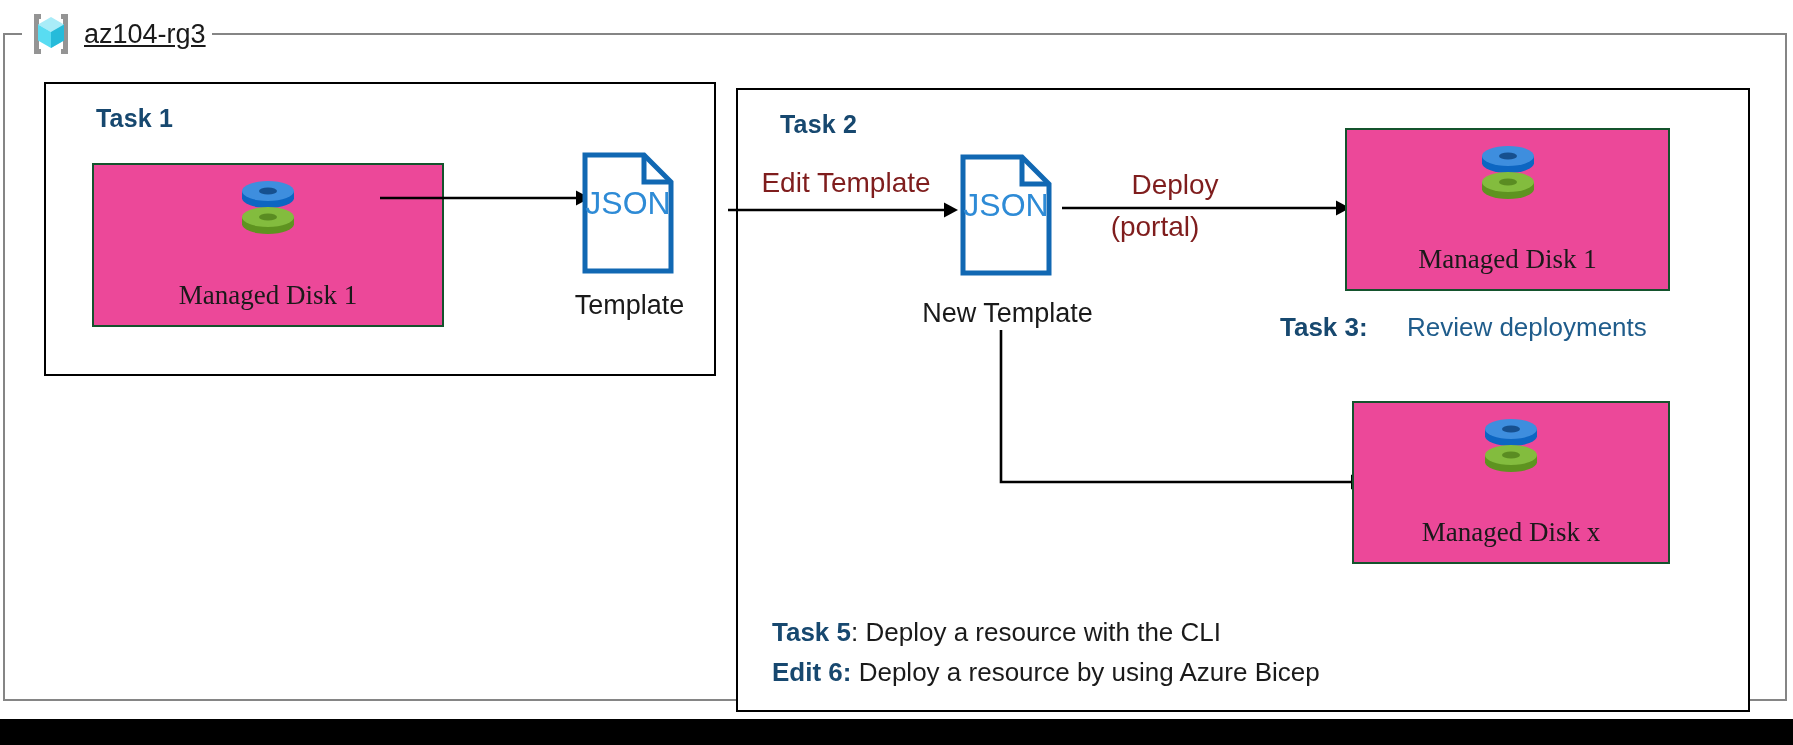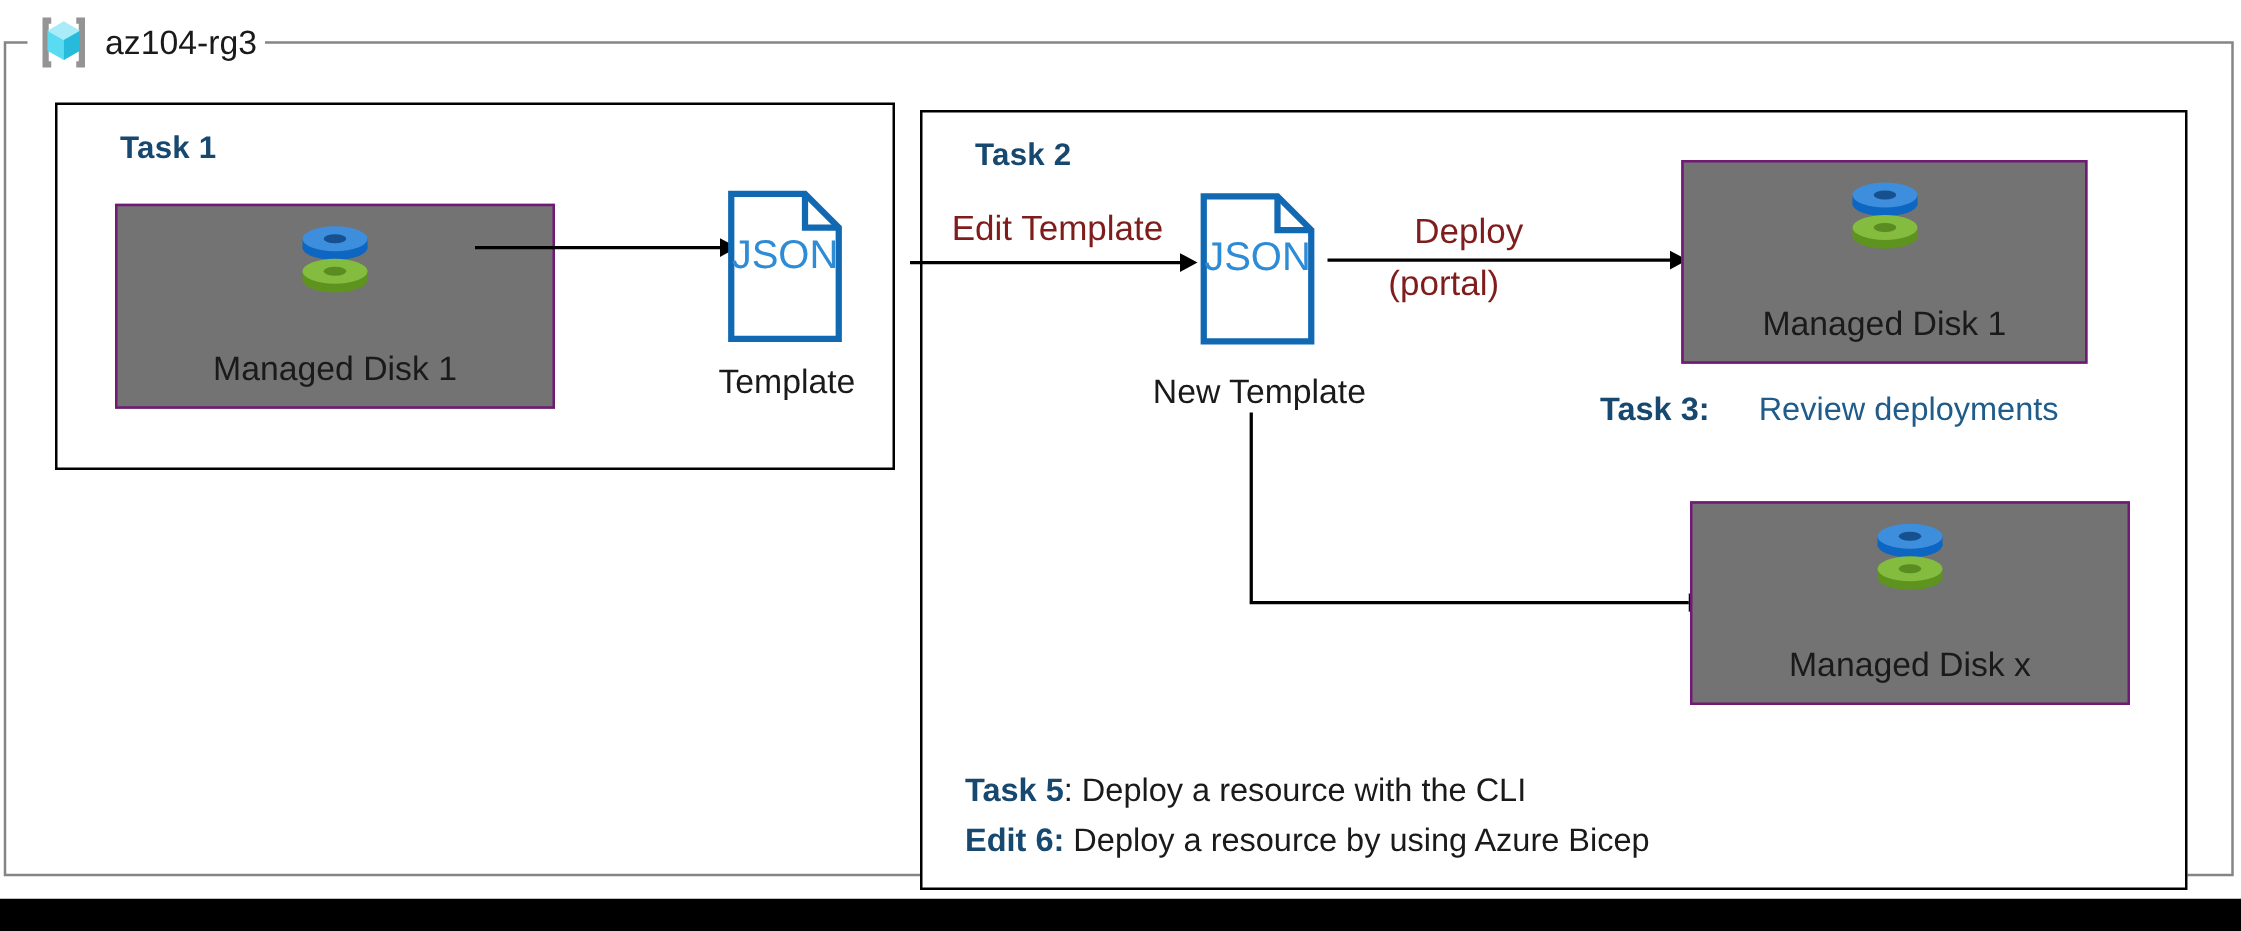--- a/index.html
+++ b/index.html
@@ -46,20 +46,21 @@
     height: 46px;
     position: relative;
     display: block;
   }
   .rg-label {
     font-size: 27px;
     color: #1a1a1a;
     line-height: 1;
     white-space: nowrap;
     font-family: "Liberation Sans", sans-serif;
+    text-decoration: underline;
   }
 
   
   .task-box {
     position: absolute;
     border: 2px solid #000000;
     box-sizing: border-box;
     background: #ffffff;
   }
   #task1-box { left: 44px;  top: 82px;  width: 672px; height: 294px; }
@@ -72,27 +73,28 @@
     color: #17486F;
     letter-spacing: 0.2px;
     white-space: nowrap;
   }
   #task1-heading { left: 96px;  top: 104px; }
   #task2-heading { left: 780px; top: 110px; }
 
   
   .resource-card {
     position: absolute;
-    background: #737373;
-    border: 2px solid #701a75;
+    background: #ec4899;
+    border: 2px solid #14532d;
     box-sizing: border-box;
+    font-family: Liberation Serif, serif;
   }
   #disk1-card  { left: 92px;  top: 163px; width: 352px; height: 164px; }
   #disk2-card  { left: 1345px; top: 128px; width: 325px; height: 163px; }
-  #diskx-card  { left: 1352px; top: 401px; width: 352px; height: 163px; }
+  #diskx-card  { left: 1352px; top: 401px; width: 318px; height: 163px; }
 
   .resource-label {
     position: absolute;
     left: 0;
     right: 0;
     bottom: 14px;
     text-align: center;
     font-size: 27px;
     color: #1a1a1a;
     white-space: nowrap;

